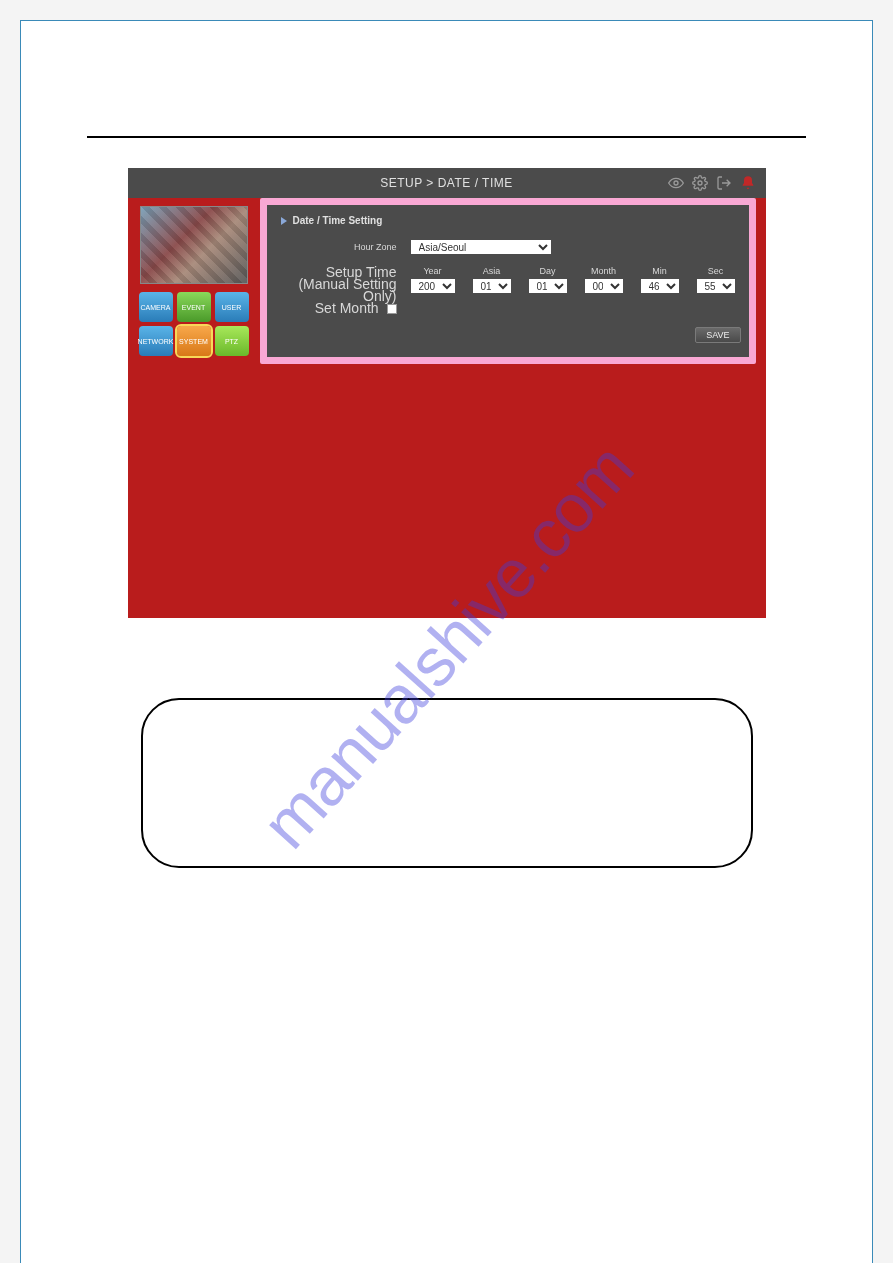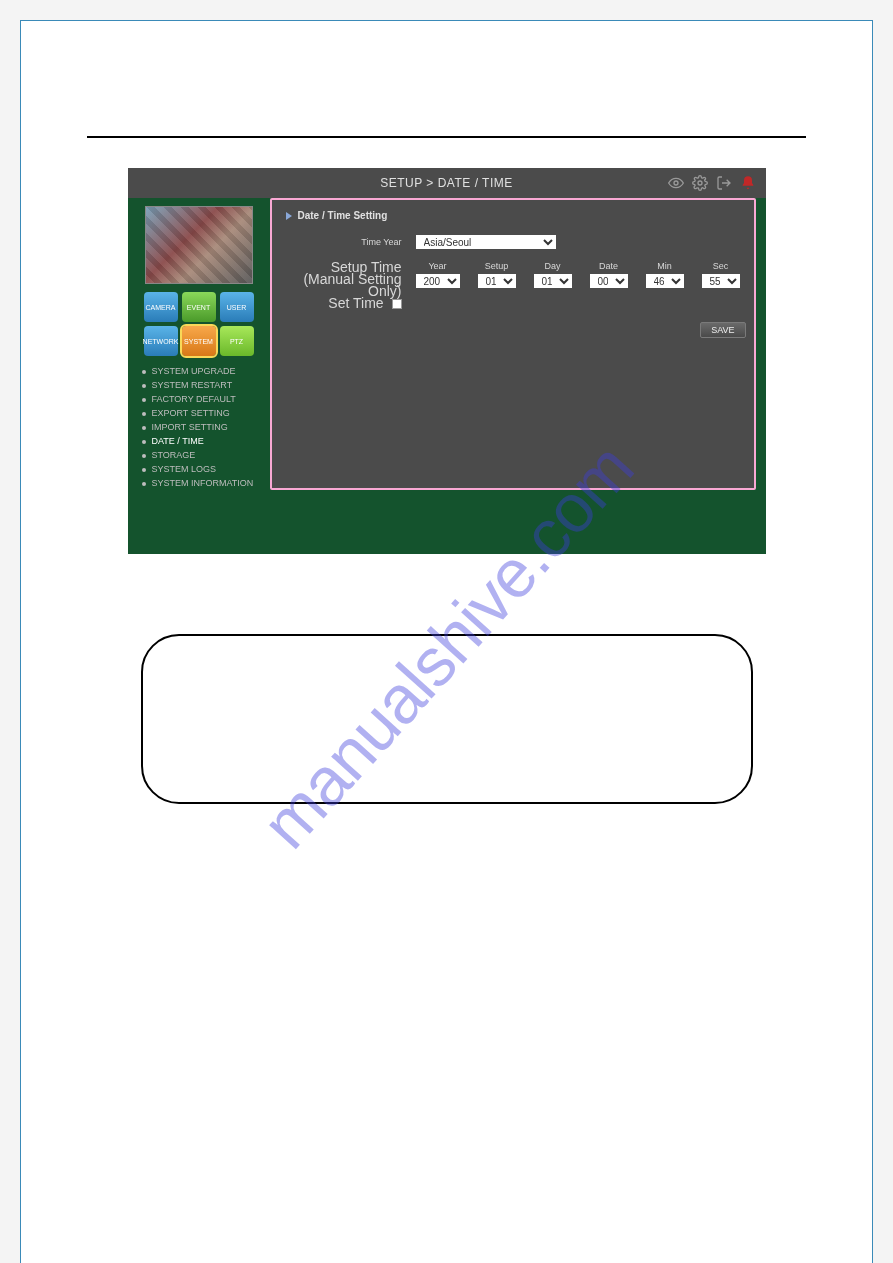--- a/index.html
+++ b/index.html
@@ -1,40 +1,40 @@
 <!DOCTYPE html>
 <html><head>
 <meta charset="utf-8">
 <style>
 *{margin:0;padding:0;box-sizing:border-box;font-family:Arial,Helvetica,sans-serif}
 body{background:#f4f4f4;display:flex;justify-content:center;padding:20px}
 .page{width:893px;height:1263px;background:#fff;border:1px solid #3a8ab8;padding:30px 40px;position:relative}
 .divider{height:2px;background:#000;margin:85px 26px 30px 26px}
-.app{width:638px;height:386px;background:#14532d;margin:0 auto;color:#ccc;font-size:10px}
+.app{width:638px;height:450px;background:#b91c1c;margin:0 auto;color:#ccc;font-size:10px}
 .topbar{height:30px;display:flex;align-items:center;justify-content:center;position:relative;background:#4b4b4b}
 .topbar-title{color:#e0e0e0;font-size:12px;letter-spacing:.5px}
 .topbar-icons{position:absolute;right:10px;display:flex;gap:8px;align-items:center}
 .topbar-icons span{display:inline-flex;width:16px;height:16px;align-items:center;justify-content:center;color:#999;cursor:pointer}
 .topbar-icons .alarm{color:#c02828}
 .content{display:flex;padding:0 10px 10px 10px;gap:10px}
 .side{width:128px}
 .preview{width:108px;height:78px;border:1px solid #888;margin:8px auto;background:linear-gradient(135deg,#7aa0b8 0%,#8a4a4a 40%,#a88a7a 60%,#5a5a5a 100%);position:relative;overflow:hidden}
 .preview::before{content:"";position:absolute;inset:0;background:repeating-linear-gradient(45deg,rgba(255,255,255,.05) 0 6px,rgba(0,0,0,.1) 6px 12px)}
 .nav-grid{display:grid;grid-template-columns:repeat(3,34px);gap:4px;justify-content:center;margin:8px 0}
 .nav-btn{width:34px;height:30px;border-radius:4px;display:flex;align-items:center;justify-content:center;font-size:7px;color:#fff;cursor:pointer}
 .nav-blue{background:linear-gradient(180deg,#5ab4e8,#2a7cb8)}
 .nav-green{background:linear-gradient(180deg,#8ad85a,#4a9a2a)}
 .nav-orange{background:linear-gradient(180deg,#f8a84a,#d87818)}
 .nav-lgreen{background:linear-gradient(180deg,#a8e85a,#6ab82a)}
 .nav-btn.sel{outline:2px solid #f8d858}
 .menu{list-style:none;margin-top:8px}
 .menu li{padding:2px 0 2px 14px;position:relative;color:#bdbdbd;font-size:9px;cursor:pointer}
 .menu li::before{content:"";position:absolute;left:4px;top:6px;width:4px;height:4px;background:#bdbdbd;border-radius:50%}
 .menu li.active{color:#fff}
-.main{flex:1;background:#4b4b4b;border:2px solid #f9a8d4;border-radius:2px;padding:10px 14px;position:relative}
+.main{flex:1;background:#4b4b4b;border:7px solid #f9a8d4;border-radius:2px;padding:10px 14px;position:relative}
 .section-title{color:#e0e0e0;font-size:10px;font-weight:bold;margin-bottom:14px;display:flex;align-items:center;gap:6px}
 .section-title::before{content:"";width:0;height:0;border-left:6px solid #8aa8d8;border-top:4px solid transparent;border-bottom:4px solid transparent}
 .row{display:flex;align-items:center;margin-bottom:12px}
 .label{width:130px;text-align:right;color:#d8d8d8;font-size:9px;padding-right:14px}
 .select{background:#fff;color:#333;font-size:10px;border:none;height:14px;padding:0 4px}
 .select.wide{width:140px}
 .select.sm{width:38px}
 .time-grid{display:flex;gap:18px}
 .time-col{text-align:center}
 .time-col .th{color:#d8d8d8;font-size:9px;margin-bottom:3px}
@@ -83,66 +83,55 @@
       <div class="side">
         <div class="preview"></div>
         <div class="nav-grid">
             <div class="nav-btn nav-blue">CAMERA</div>
             <div class="nav-btn nav-green">EVENT</div>
             <div class="nav-btn nav-blue">USER</div>
             <div class="nav-btn nav-blue">NETWORK</div>
             <div class="nav-btn nav-orange sel">SYSTEM</div>
             <div class="nav-btn nav-lgreen">PTZ</div>
           </div>
-        <ul class="menu">
-            <li>SYSTEM UPGRADE</li>
-            <li>SYSTEM RESTART</li>
-            <li>FACTORY DEFAULT</li>
-            <li>EXPORT SETTING</li>
-            <li>IMPORT SETTING</li>
-            <li class="active">DATE / TIME</li>
-            <li>STORAGE</li>
-            <li>SYSTEM LOGS</li>
-            <li>SYSTEM INFORMATION</li>
-          </ul>
       </div>
 
       <div class="main">
         <div class="section-title">Date / Time Setting</div>
 
         <div class="row">
-          <div class="label">Time Year</div>
+          <div class="label">Hour Zone</div>
           <select class="select wide">
             <option>Asia/Seoul</option>
           </select>
         </div>
 
         <div class="row" style="align-items:flex-start">
           <div class="double-label" style="width:130px">
             <div>Setup Time (Manual Setting Only)</div>
             <div>
-              <span>Set Time</span>
+              <span>Set Month</span>
               <span class="checkbox"></span>
             </div>
           </div>
           <div class="time-grid">
             <div class="time-col">
               <div class="th">Year</div>
               <select class="select sm" style="width:44px"><option>2000</option></select>
             </div>
             <div class="time-col">
-              <div class="th">Setup</div>
+              <div class="th">Asia</div>
               <select class="select sm"><option>01</option></select>
             </div>
             <div class="time-col">
               <div class="th">Day</div>
               <select class="select sm"><option>01</option></select>
             </div>
             <div class="time-col">
-              <div class="th">Date</div>
+              <div class="th">Month</div>
               <select class="select sm"><option>00</option></select>
             </div>
             <div class="time-col">
               <div class="th">Min</div>
               <select class="select sm"><option>46</option></select>
             </div>
             <div class="time-col">
               <div class="th">Sec</div>
               <select class="select sm"><option>55</option></select>
             </div>

